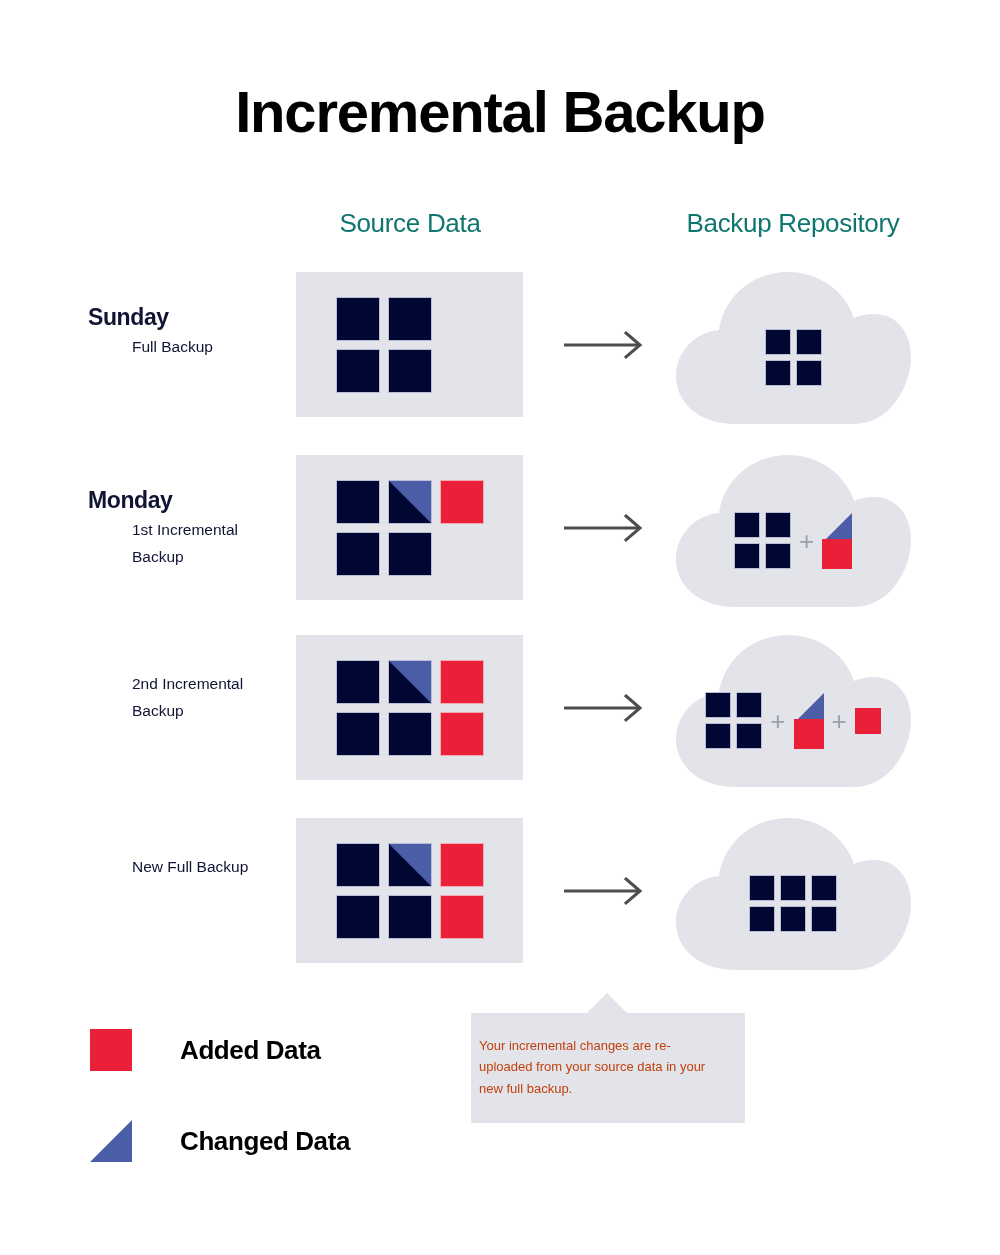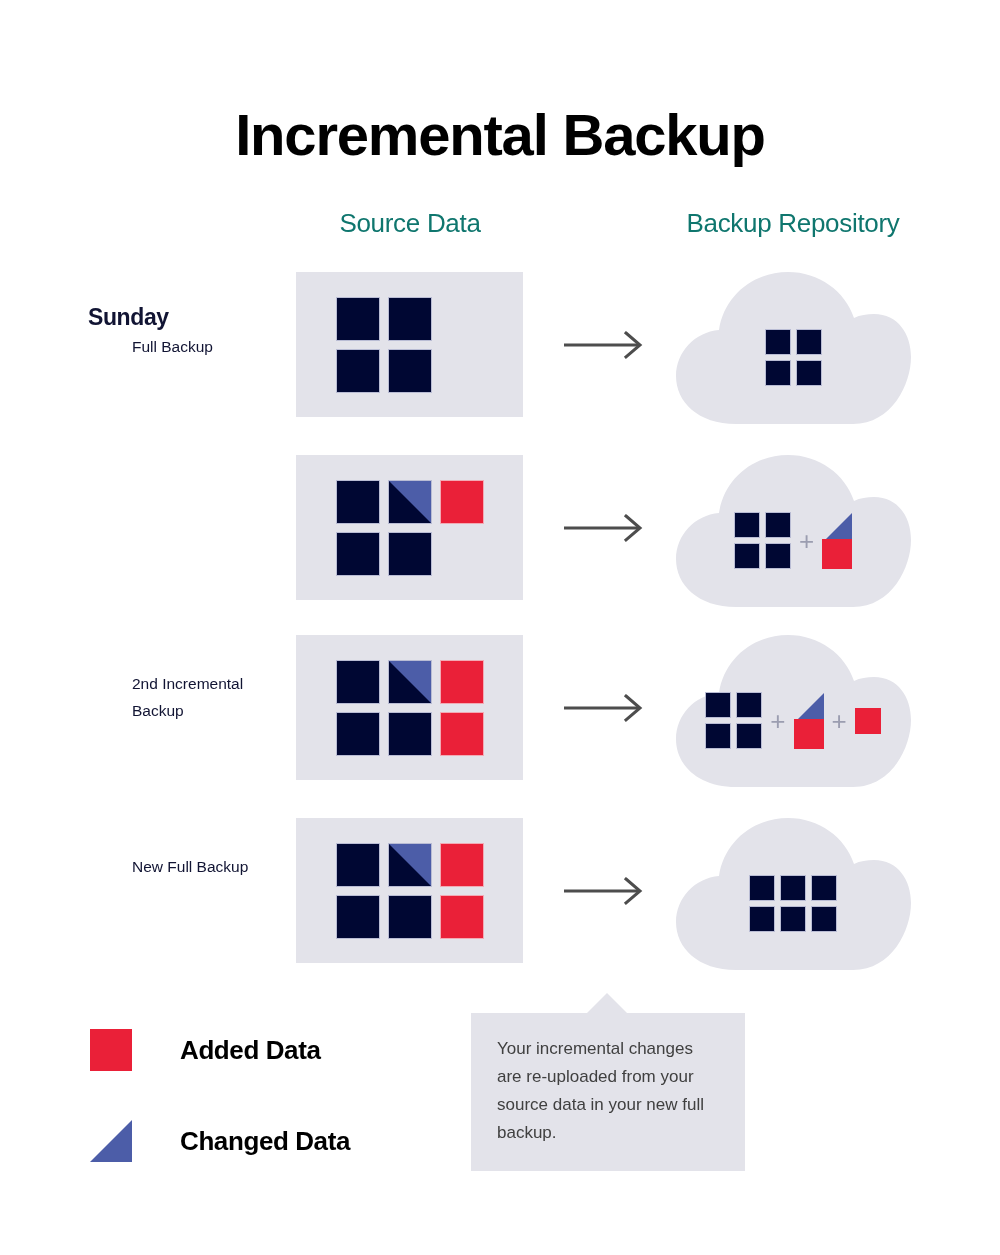--- a/index.html
+++ b/index.html
@@ -20,21 +20,20 @@
   .page-title {
     position: absolute;
     top: 78px;
     left: 0;
     width: 1000px;
     text-align: center;
     font-size: 58px;
     font-weight: 700;
     letter-spacing: -1.2px;
     color: #000000;
-    margin-top: 23px;
   }
 
   
   .col-header {
     position: absolute;
     top: 208px;
     font-size: 26px;
     font-weight: 500;
     color: #0f766e;
     letter-spacing: -0.3px;
@@ -170,25 +169,25 @@
   }
   .stack .mini.red { width: 30px; height: 30px; }
 
   
   .callout {
     position: absolute;
     left: 471px;
     top: 1013px;
     width: 274px;
     background: #e3e3ea;
-    padding: 22px 24px 24px 26px;
+    padding: 22px 24px 24px 8px;
     box-sizing: border-box;
-    font-size: 17px;
+    font-size: 13px;
     line-height: 1.65;
-    color: #404040;
+    color: #c2410c;
   }
   .callout-tail {
     position: absolute;
     left: 585px;
     top: 993px;
     width: 44px;
     height: 22px;
   }
 
   
@@ -255,20 +254,24 @@
         <div class="mini navy"></div>
         <div class="mini navy"></div>
         <div class="mini navy"></div>
         <div class="mini navy"></div>
       </div>
     </div>
   </div>
 </div>
 
 <div class="row r1">
+  <div class="day-label">
+    <div class="day-name">Monday</div>
+    <div class="day-desc">1st Incremental Backup</div>
+  </div>
 
   <div class="source-panel">
     <div class="tile-grid">
       <div class="tile navy"></div>
       <div class="tile split"></div>
       <div class="tile red"></div>
       <div class="tile navy"></div>
       <div class="tile navy"></div>
       <div class="tile empty"></div>
     </div>

